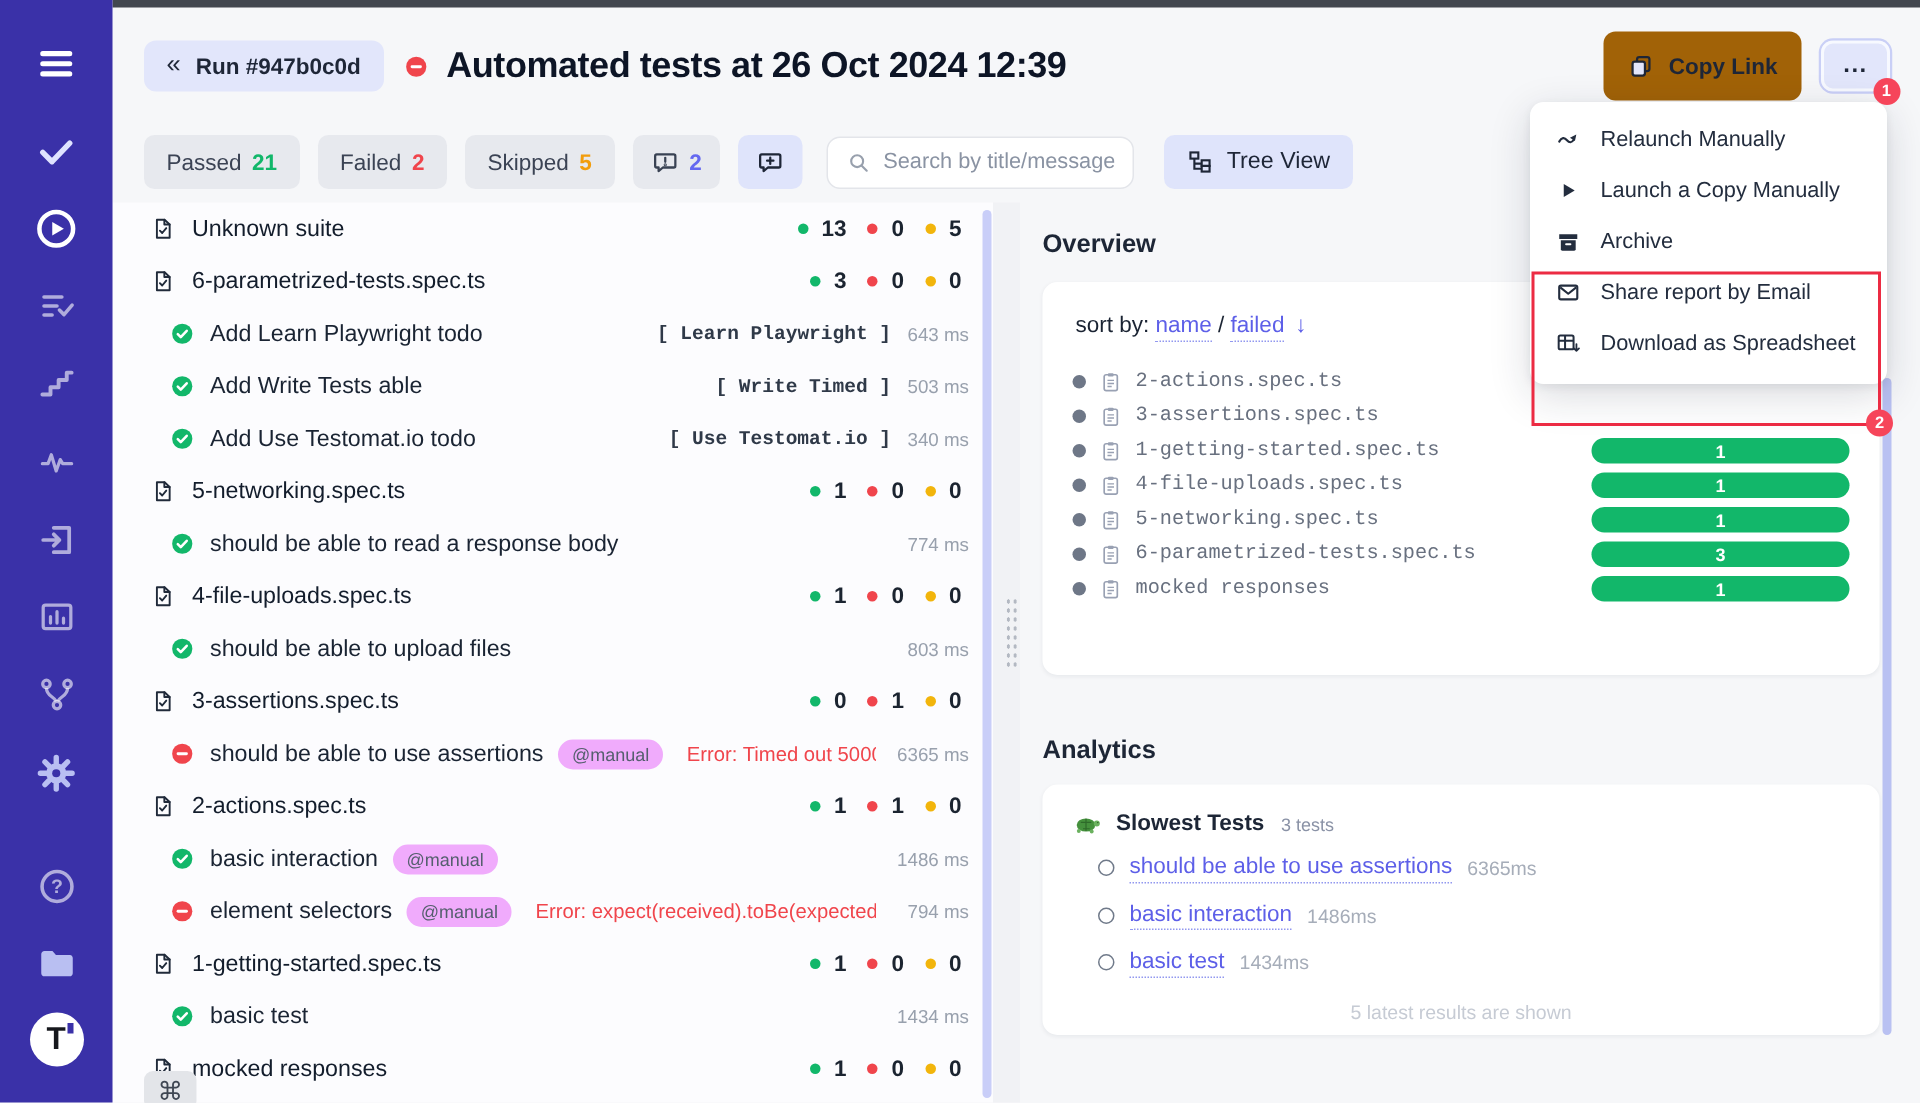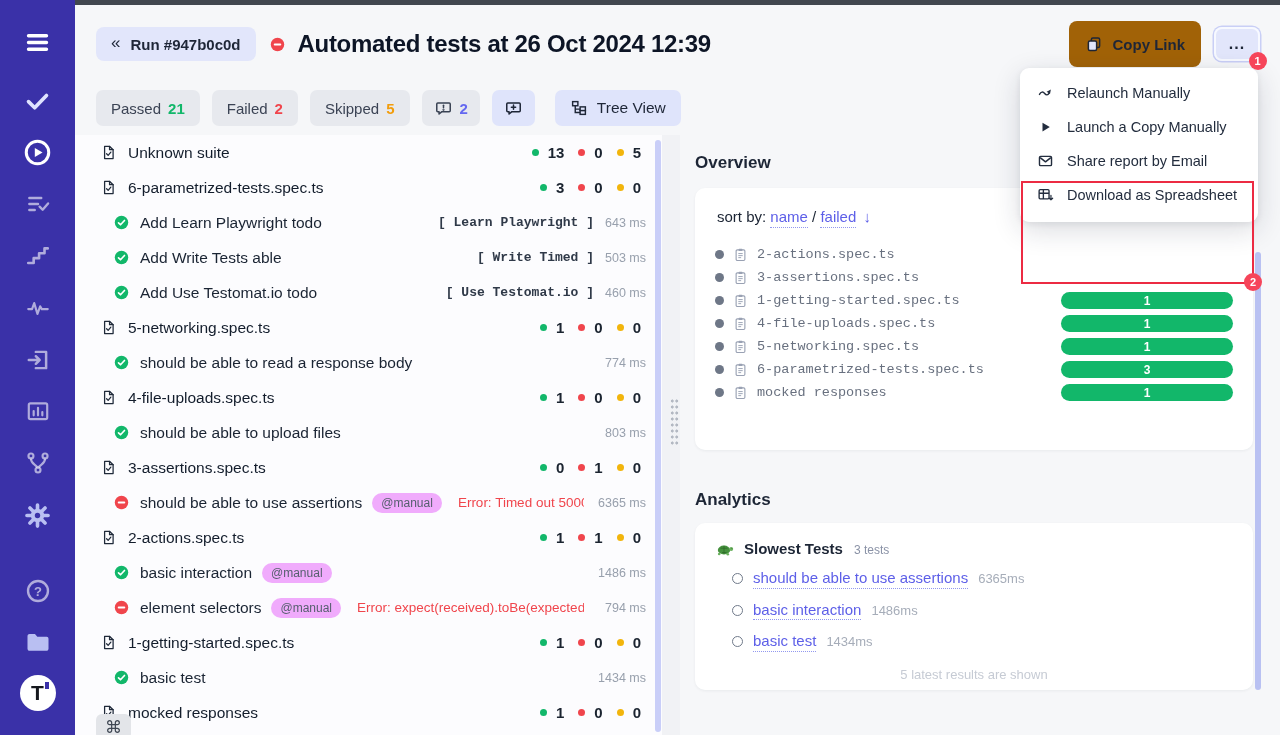--- a/index.html
+++ b/index.html
@@ -336,20 +336,28 @@
       </span>
     <span class="c-comm">2</span>
   </button>
   <button class="fbtn icon-only lavender" style="border:none">
     <span style="color:#1e2637">
         <svg width="19" height="19">
           <use href="#sy-comment-add"></use>
         </svg>
       </span>
   </button>
+  <div class="search-box">
+    <span style="color:#98a0ad">
+        <svg width="17" height="17">
+          <use href="#sy-search"></use>
+        </svg>
+      </span>
+    <input type="text" placeholder="Search by title/message" style="">
+  </div>
   <button class="tree-btn" style="border:none">
     <span style="color:#1e2637">
         <svg width="18" height="18">
           <use href="#sy-tree"></use>
         </svg>
       </span>
     <span>Tree View</span>
   </button>
 </div>
 
@@ -417,21 +425,21 @@
 
   <div class="row test">
     <span>
         <svg width="17" height="17">
           <use href="#sy-pass"></use>
         </svg>
       </span>
     <span>Add Use Testomat.io todo</span>
     <span class="right-meta">
         <span class="tag">[ Use Testomat.io ]</span>
-        <span class="dur">460 ms</span>
+        <span class="dur">340 ms</span>
       </span>
   </div>
 
   <div class="row suite">
     <span style="color:#202a3a">
         <svg width="17" height="17">
           <use href="#sy-file"></use>
         </svg>
       </span>
     <span>5-networking.spec.ts</span>
@@ -734,20 +742,28 @@
   <div class="menu-item">
     <span class="mi-ic">
         <svg width="14" height="14">
           <use href="#sy-play"></use>
         </svg>
       </span>
     <span>Launch a Copy Manually</span>
   </div>
   <div class="menu-item">
     <span class="mi-ic">
+        <svg width="17" height="17">
+          <use href="#sy-archive"></use>
+        </svg>
+      </span>
+    <span>Archive</span>
+  </div>
+  <div class="menu-item">
+    <span class="mi-ic">
         <svg width="18" height="18">
           <use href="#sy-mail"></use>
         </svg>
       </span>
     <span>Share report by Email</span>
   </div>
   <div class="menu-item">
     <span class="mi-ic">
         <svg width="18" height="18">
           <use href="#sy-sheet"></use>

